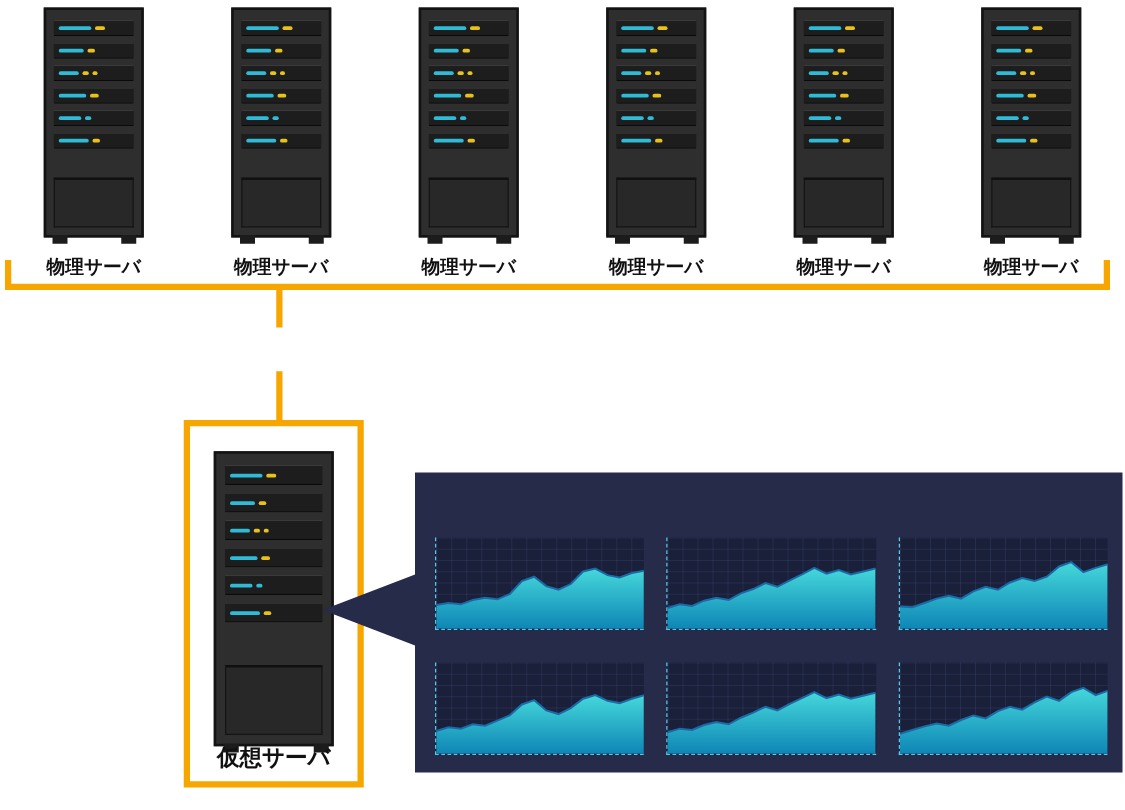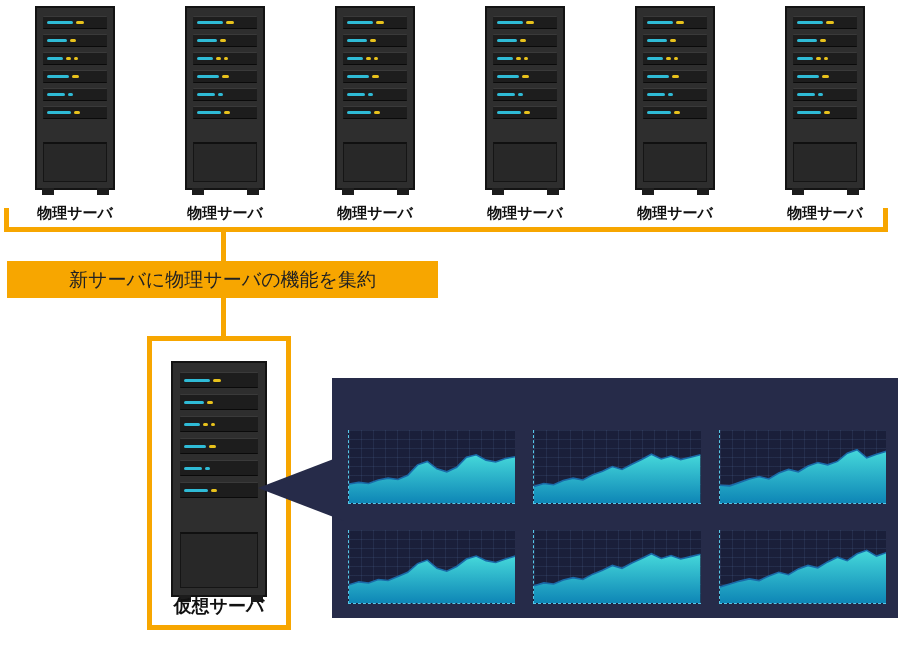--- a/index.html
+++ b/index.html
@@ -274,21 +274,20 @@
       </div>
       <div class="rack-label">物理サーバ</div>
     </div>
   </div>
 
   <div class="bracket-h"></div>
   <div class="bracket-tick left"></div>
   <div class="bracket-tick right"></div>
   <div class="drop-line one"></div>
 
-  <div class="banner">新サーバに物理サーバの機能を集約</div>
 
   <div class="drop-line two"></div>
 
   <div class="virtual-frame">
     <div class="rack virtual">
       <div class="units" style="display: contents;"></div>
       <div class="slot">
           <span class="bar cyan" style="width: 26px;"></span>
           <span class="bar yellow" style="width: 8px;"></span>
         </div>

